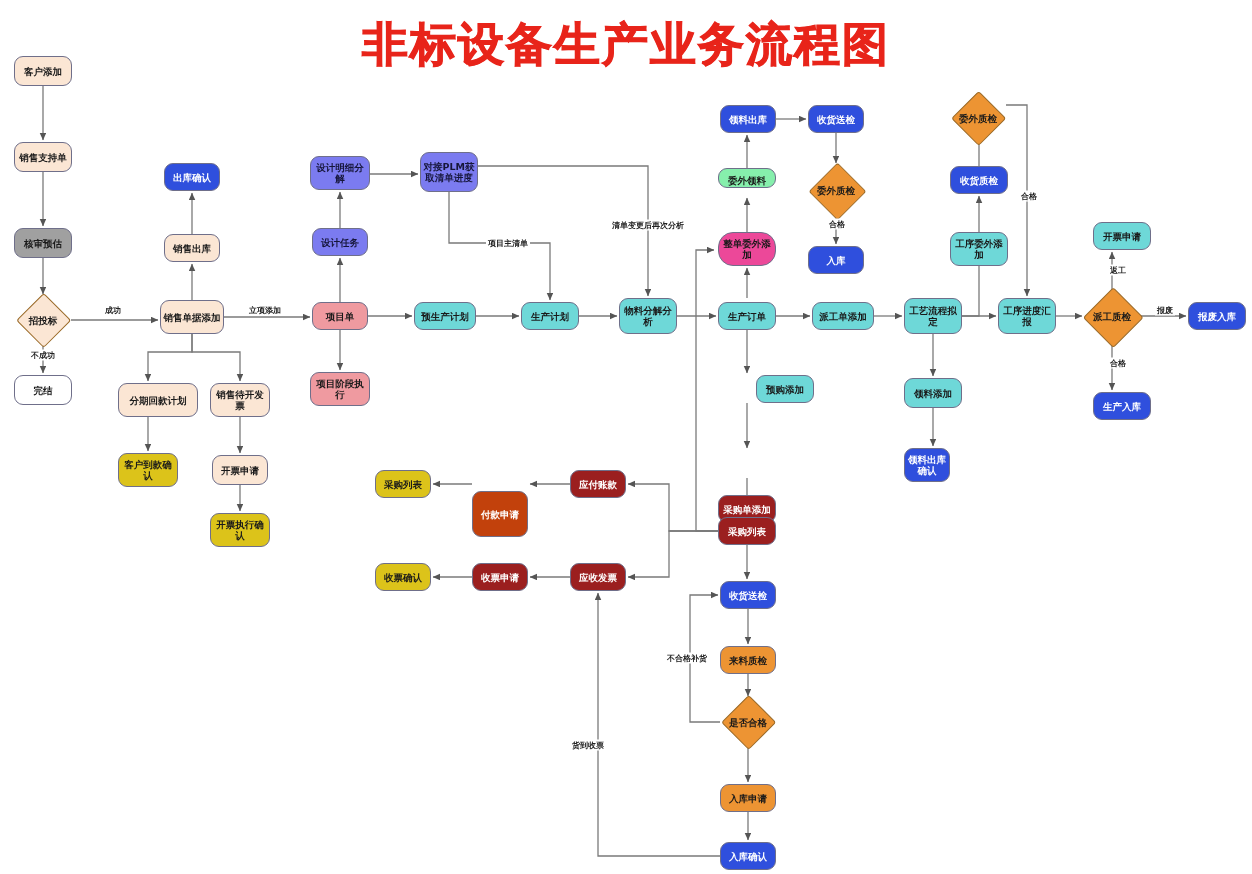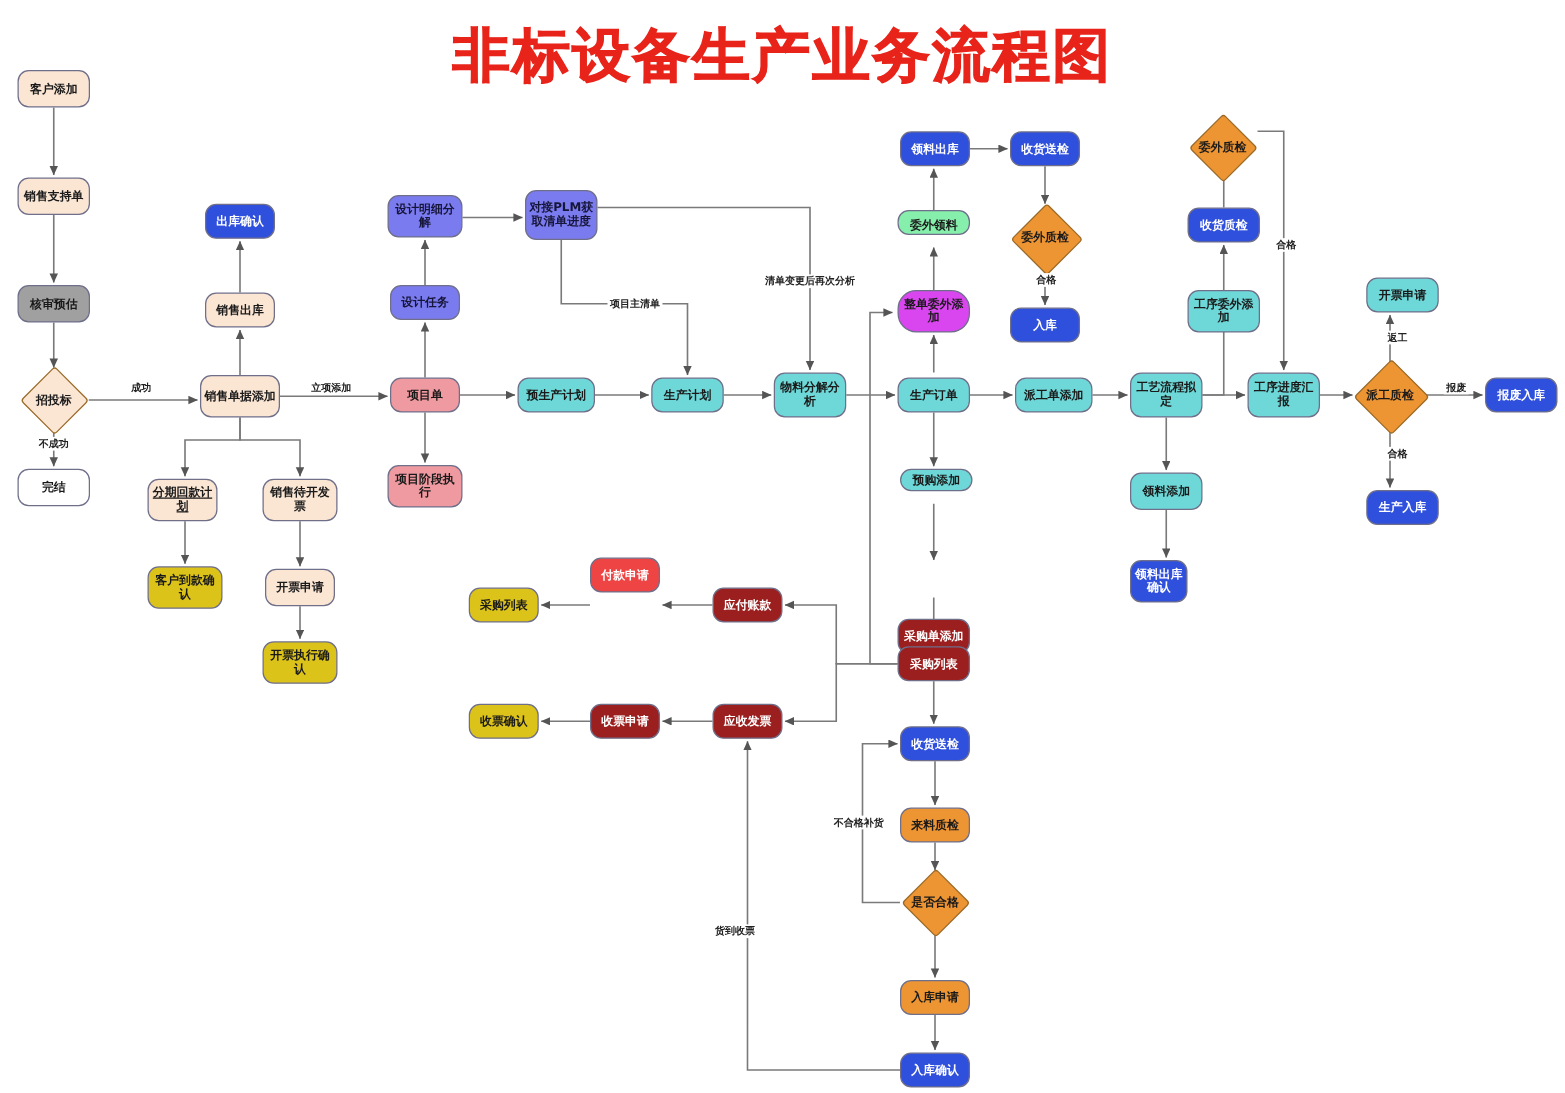--- a/index.html
+++ b/index.html
@@ -143,21 +143,21 @@
       </div>
       <div class="node" style="left: 164px; top: 163px; width: 56px; height: 28px; background: rgb(47, 79, 221); border-color: rgb(111, 111, 138); color: rgb(255, 255, 255);">
         <span>出库确认</span>
       </div>
       <div class="node" style="left: 164px; top: 234px; width: 56px; height: 28px; background: rgb(251, 230, 212); border-color: rgb(111, 111, 138);">
         <span>销售出库</span>
       </div>
       <div class="node" style="left: 160px; top: 300px; width: 64px; height: 34px; background: rgb(251, 230, 212); border-color: rgb(111, 111, 138);">
         <span>销售单据添加</span>
       </div>
-      <div class="node" style="left: 118px; top: 383px; width: 56px; height: 34px; background: rgb(251, 230, 212); border-color: rgb(111, 111, 138); text-decoration: underline;">
+      <div class="node" style="left: 118px; top: 383px; width: 80px; height: 34px; background: rgb(251, 230, 212); border-color: rgb(111, 111, 138);">
         <span>分期回款计划</span>
       </div>
       <div class="node" style="left: 210px; top: 383px; width: 60px; height: 34px; background: rgb(251, 230, 212); border-color: rgb(111, 111, 138);">
         <span>销售待开发票</span>
       </div>
       <div class="node" style="left: 118px; top: 453px; width: 60px; height: 34px; background: rgb(220, 195, 26); border-color: rgb(111, 111, 138);">
         <span>客户到款确认</span>
       </div>
       <div class="node" style="left: 212px; top: 455px; width: 56px; height: 30px; background: rgb(251, 230, 212); border-color: rgb(111, 111, 138);">
         <span>开票申请</span>
@@ -185,52 +185,52 @@
       </div>
       <div class="node" style="left: 521px; top: 302px; width: 58px; height: 28px; background: rgb(110, 216, 216); border-color: rgb(111, 111, 138);">
         <span>生产计划</span>
       </div>
       <div class="node" style="left: 619px; top: 298px; width: 58px; height: 36px; background: rgb(110, 216, 216); border-color: rgb(111, 111, 138);">
         <span>物料分解分析</span>
       </div>
       <div class="node" style="left: 718px; top: 302px; width: 58px; height: 28px; background: rgb(110, 216, 216); border-color: rgb(111, 111, 138);">
         <span>生产订单</span>
       </div>
-      <div class="node" style="left: 718px; top: 232px; width: 58px; height: 34px; background: #d946ef; border-color: rgb(111, 111, 138); border-radius: 15px;">
+      <div class="node" style="left: 718px; top: 232px; width: 58px; height: 34px; background: #ec4899; border-color: rgb(111, 111, 138); border-radius: 15px;">
         <span>整单委外添加</span>
       </div>
       <div class="node" style="left: 718px; top: 168px; width: 58px; height: 20px; background: #86efac; border-color: rgb(111, 111, 138); align-items: flex-end;">
         <span>委外领料</span>
       </div>
       <div class="node" style="left: 720px; top: 105px; width: 56px; height: 28px; background: rgb(47, 79, 221); border-color: rgb(111, 111, 138); color: rgb(255, 255, 255);">
         <span>领料出库</span>
       </div>
       <div class="node" style="left: 808px; top: 105px; width: 56px; height: 28px; background: rgb(47, 79, 221); border-color: rgb(111, 111, 138); color: rgb(255, 255, 255);">
         <span>收货送检</span>
       </div>
       <div class="node diamond" style="left: 808px; top: 165px; width: 56px; height: 50px;">
         <div class="dshape" style="background: rgb(237, 148, 51); width: 39px; height: 39px; left: 8.5px; top: 5.5px;"></div>
         <span class="dtext">委外质检</span>
       </div>
       <div class="node" style="left: 808px; top: 246px; width: 56px; height: 28px; background: rgb(47, 79, 221); border-color: rgb(111, 111, 138); color: rgb(255, 255, 255);">
         <span>入库</span>
       </div>
-      <div class="node" style="left: 720px; top: 375px; width: 58px; height: 18px; background: rgb(110, 216, 216); border-color: rgb(111, 111, 138);">
+      <div class="node" style="left: 756px; top: 375px; width: 58px; height: 28px; background: rgb(110, 216, 216); border-color: rgb(111, 111, 138);">
         <span>预购添加</span>
       </div>
       <div class="node" style="left: 718px; top: 450px; width: 58px; height: 28px; background: rgb(155, 31, 31); border-color: rgb(111, 111, 138); color: rgb(255, 255, 255); margin-top: 45px;">
         <span>采购单添加</span>
       </div>
       <div class="node" style="left: 718px; top: 517px; width: 58px; height: 28px; background: rgb(155, 31, 31); border-color: rgb(111, 111, 138); color: rgb(255, 255, 255);">
         <span>采购列表</span>
       </div>
       <div class="node" style="left: 570px; top: 470px; width: 56px; height: 28px; background: rgb(155, 31, 31); border-color: rgb(111, 111, 138); color: rgb(255, 255, 255);">
         <span>应付账款</span>
       </div>
-      <div class="node" style="left: 472px; top: 446px; width: 56px; height: 28px; background: #ef4444; border-color: rgb(111, 111, 138); color: rgb(255, 255, 255);">
+      <div class="node" style="left: 472px; top: 491px; width: 56px; height: 46px; background: #c2410c; border-color: rgb(111, 111, 138); color: rgb(255, 255, 255);">
         <span>付款申请</span>
       </div>
       <div class="node" style="left: 375px; top: 470px; width: 56px; height: 28px; background: rgb(220, 195, 26); border-color: rgb(111, 111, 138);">
         <span>采购列表</span>
       </div>
       <div class="node" style="left: 570px; top: 563px; width: 56px; height: 28px; background: rgb(155, 31, 31); border-color: rgb(111, 111, 138); color: rgb(255, 255, 255);">
         <span>应收发票</span>
       </div>
       <div class="node" style="left: 472px; top: 563px; width: 56px; height: 28px; background: rgb(155, 31, 31); border-color: rgb(111, 111, 138); color: rgb(255, 255, 255);">
         <span>收票申请</span>

